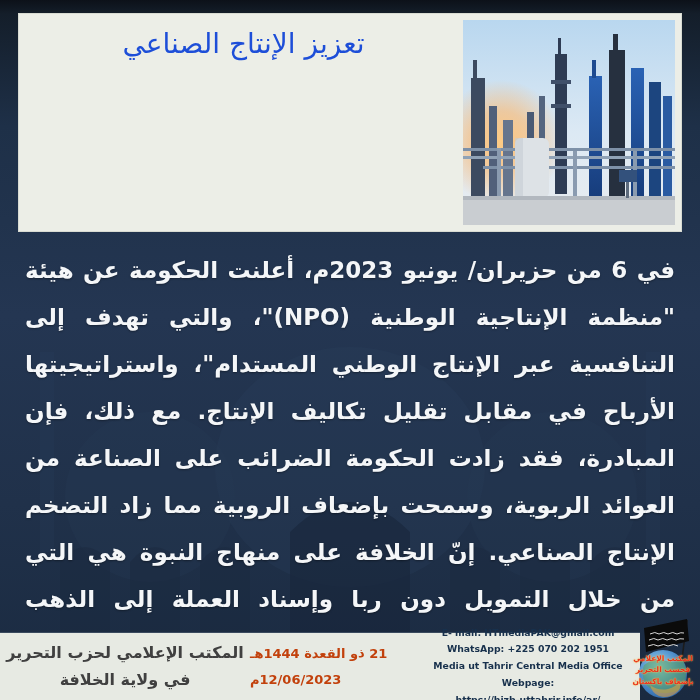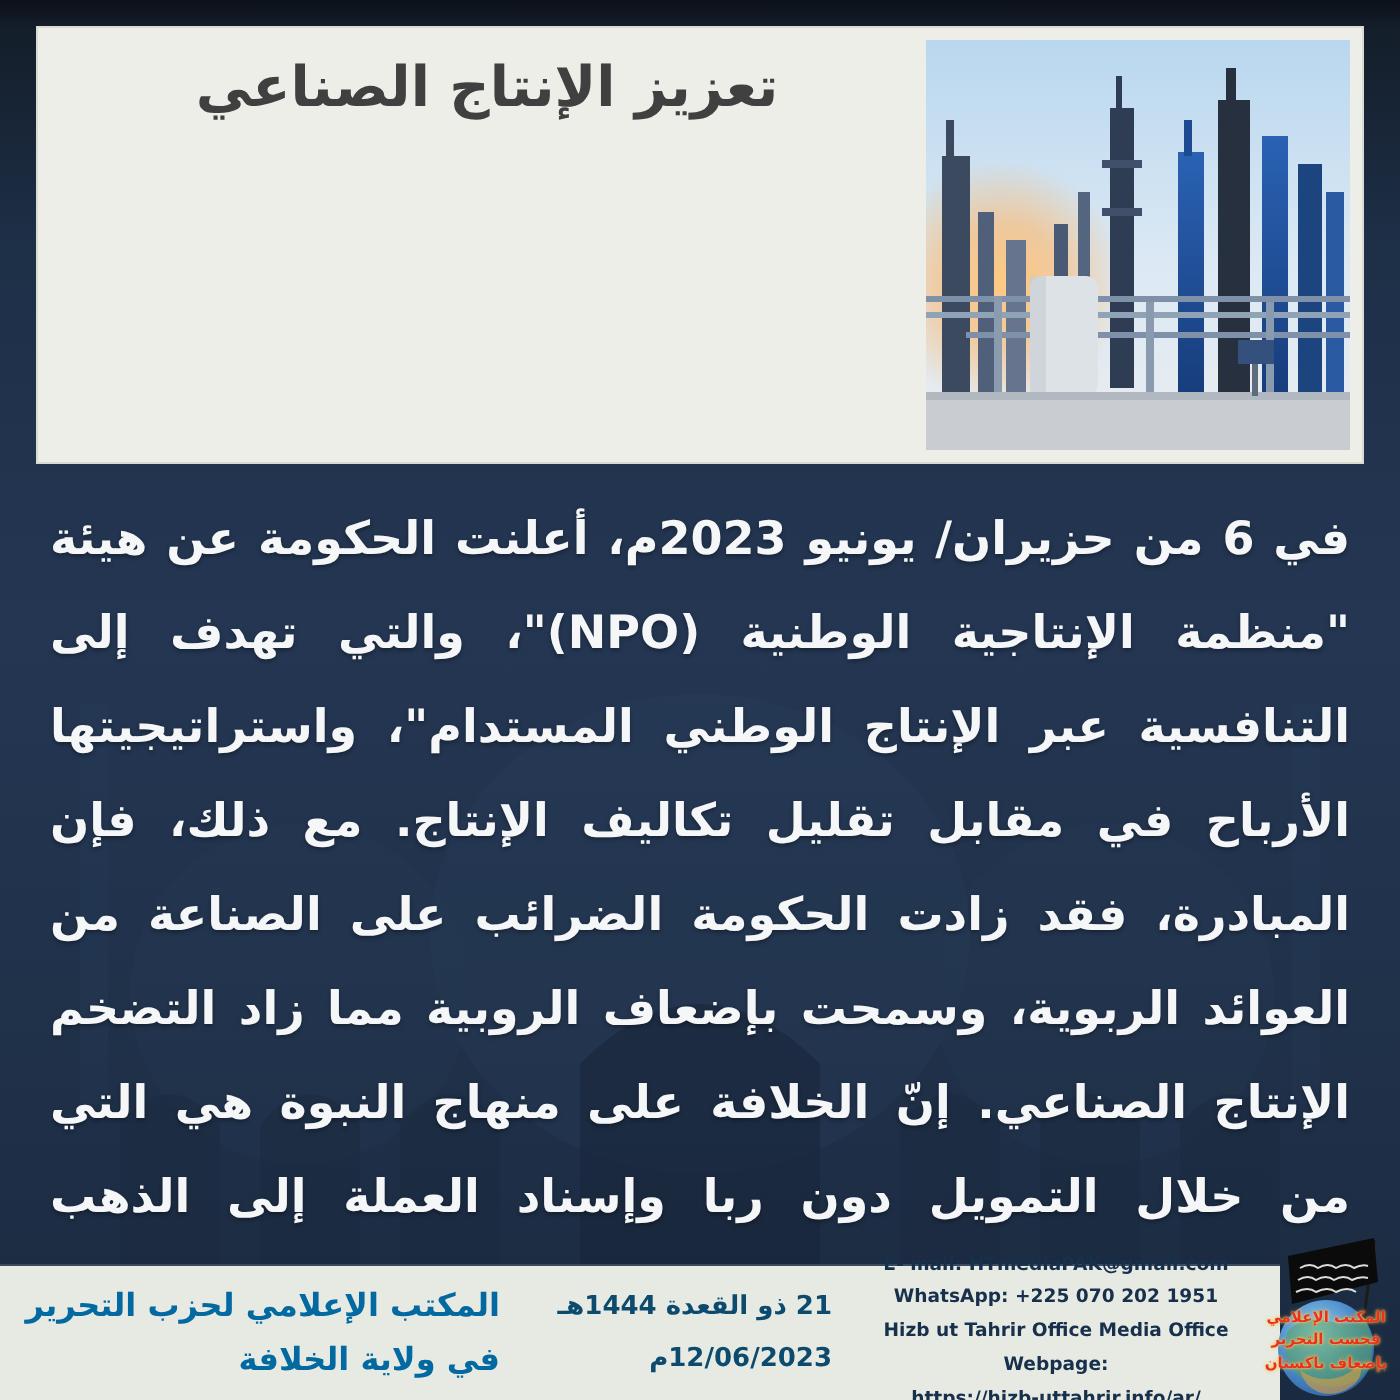--- a/index.html
+++ b/index.html
@@ -9,44 +9,44 @@
     background:linear-gradient(180deg,#0c1119 0%,#141e2a 2%,#1e3048 18%,#243answer652 45%,#20314a 72%,#1a2a40 100%);
     background:linear-gradient(180deg,#0c1119 0%,#141e2a 2%,#1e3048 18%,#243652 45%,#20314a 72%,#1a2a40 100%);
   }
   
   .panel-top{
     position:absolute;left:18px;top:13px;width:664px;height:219px;
     background:#eceee7;display:flex;box-shadow:0 0 0 1px #d8dbd2 inset;
   }
   .title-area{flex:1;display:flex;flex-direction:column;justify-content:space-between;
     padding:14px 4px 12px 10px;}
-  .title-line{direction:rtl;text-align:center;font-size:28px;font-weight:700;color:#404040;letter-spacing:0;}
+  .title-line{direction:rtl;text-align:center;font-size:28px;font-weight:400;color:#1d4ed8;letter-spacing:0;}
   .photo-frame{width:212px;height:205px;margin:7px 7px 7px 0;overflow:hidden;}
   .photo-frame svg{display:block;width:100%;height:100%;}
   
   .body-section{position:absolute;left:0;top:232px;width:700px;height:401px;}
   .mosque{position:absolute;left:0;top:0;width:100%;height:100%;opacity:.55;}
   .body-lines{position:relative;padding:15px 25px 0 25px;}
   .body-line{
     direction:rtl;unicode-bidi:plaintext;
     text-align:justify;text-align-last:justify;
     height:47px;line-height:47px;overflow:hidden;
     font-size:23px;font-weight:700;color:#f4f6f8;
     text-shadow:0 1px 2px rgba(0,0,0,.35);
   }
   
   .footer-bar{
     position:absolute;left:0;top:633px;width:640px;height:67px;
     background:#e7eae3;display:flex;align-items:center;
     box-shadow:0 -1px 0 #3a4a5e;
   }
-  .office-block{width:250px;text-align:right;direction:rtl;
-    font-size:16px;font-weight:600;color:#0369a1;line-height:1.65;}
-  .date-block{width:166px;text-align:right;direction:rtl;
-    font-size:13px;font-weight:700;color:#0c4a6e;line-height:1.95;}
+  .office-block{width:250px;text-align:center;direction:rtl;
+    font-size:16px;font-weight:600;color:#404040;line-height:1.65;}
+  .date-block{width:166px;text-align:left;direction:rtl;
+    font-size:13px;font-weight:700;color:#c2410c;line-height:1.95;}
   .contact-block{flex:1;text-align:center;direction:ltr;
     font-size:9.3px;font-weight:700;color:#17304c;line-height:1.8;}
   .logo{position:absolute;right:2px;top:617px;width:66px;height:83px;}
   .logo svg{position:absolute;left:0;top:0;width:100%;height:100%;}
   .logo-captions{position:absolute;left:0;right:4px;top:36px;text-align:center;}
   .logo-line{
     direction:rtl;font-size:7.5px;font-weight:700;line-height:1.5;
     color:#e8311f;text-shadow:0 0 1px #ffd868,0 0 2px #ffb347;
   }
 </style>
@@ -155,21 +155,21 @@
       <div>المكتب الإعلامي لحزب التحرير</div>
       <div>في ولاية الخلافة</div>
     </div>
     <div class="date-block">
       <div>21 ذو القعدة 1444هـ</div>
       <div>12/06/2023م</div>
     </div>
     <div class="contact-block">
       <div>E- mail: HTmediaPAK@gmail.com</div>
       <div>WhatsApp: +225 070 202 1951</div>
-      <div>Hizb ut Tahrir Office Media Office Webpage:</div>
+      <div>Media ut Tahrir Central Media Office Webpage:</div>
       <div>https://hizb-uttahrir.info/ar/</div>
     </div>
   </div>
 
   <div class="logo">
     <svg viewBox="0 0 66 83" aria-hidden="true">
       <defs>
         <radialGradient id="globe" cx=".4" cy=".35" r=".75">
           <stop offset="0" stop-color="#9ed6f2"></stop>
           <stop offset=".55" stop-color="#4d8ecb"></stop>

